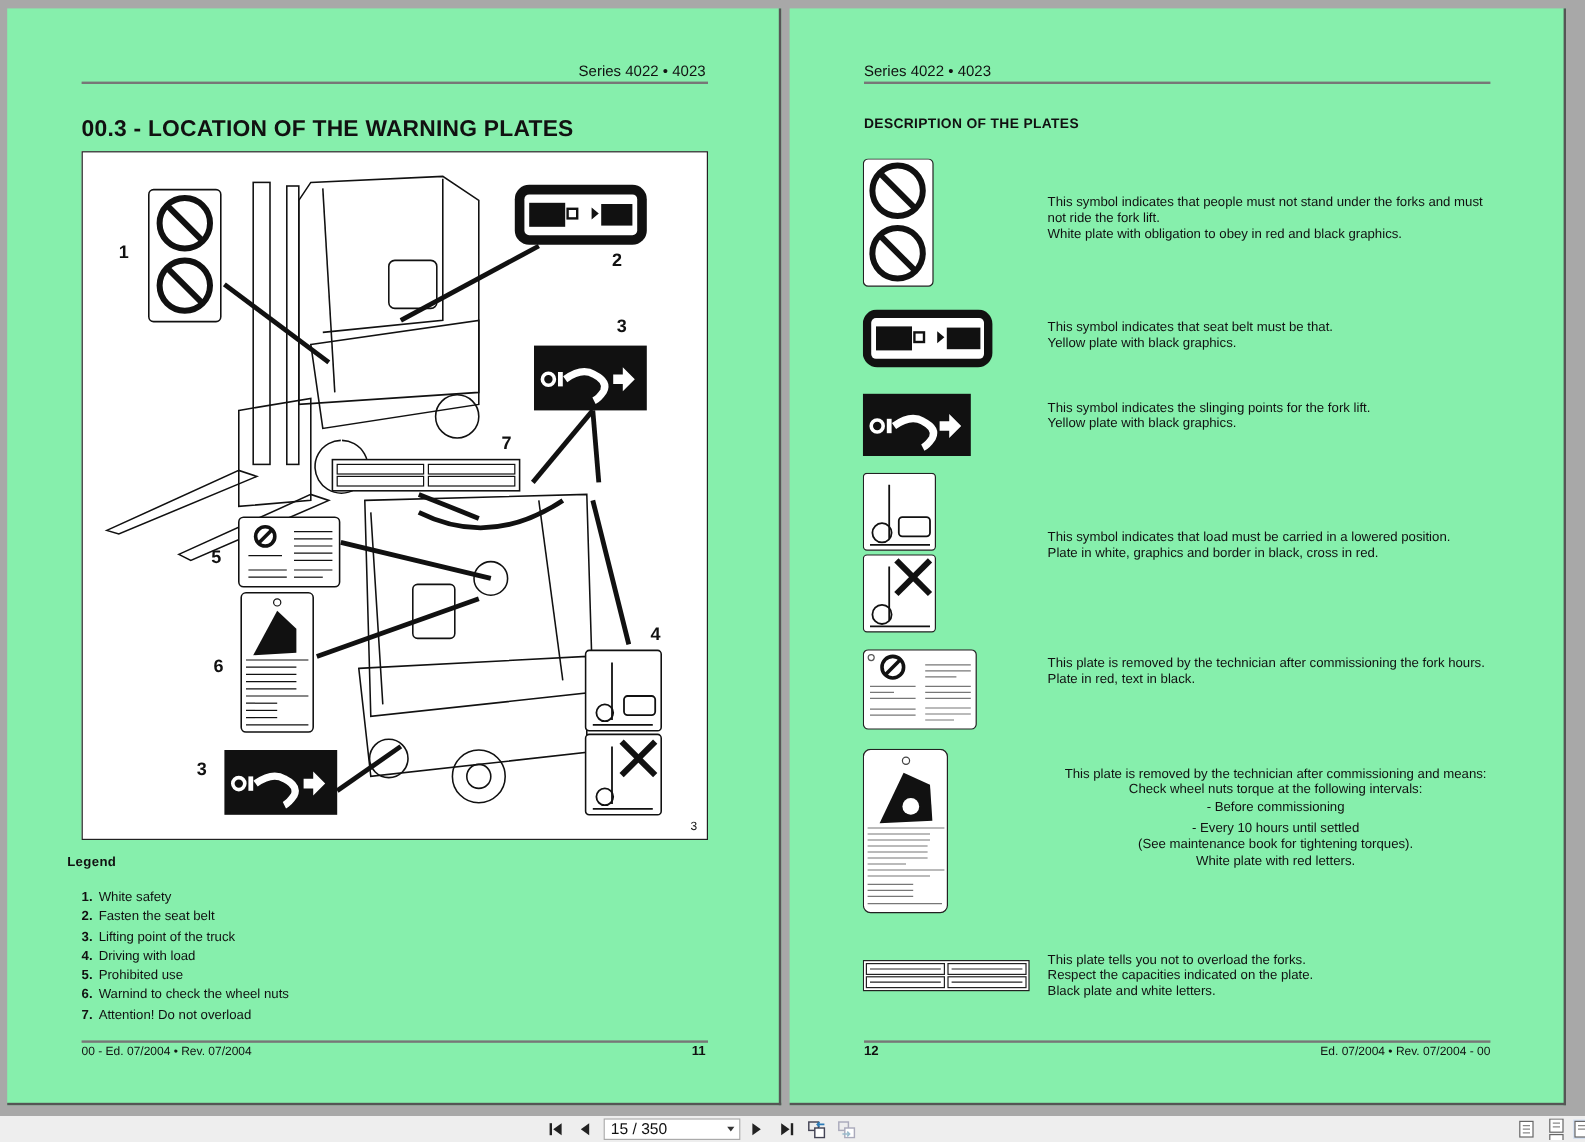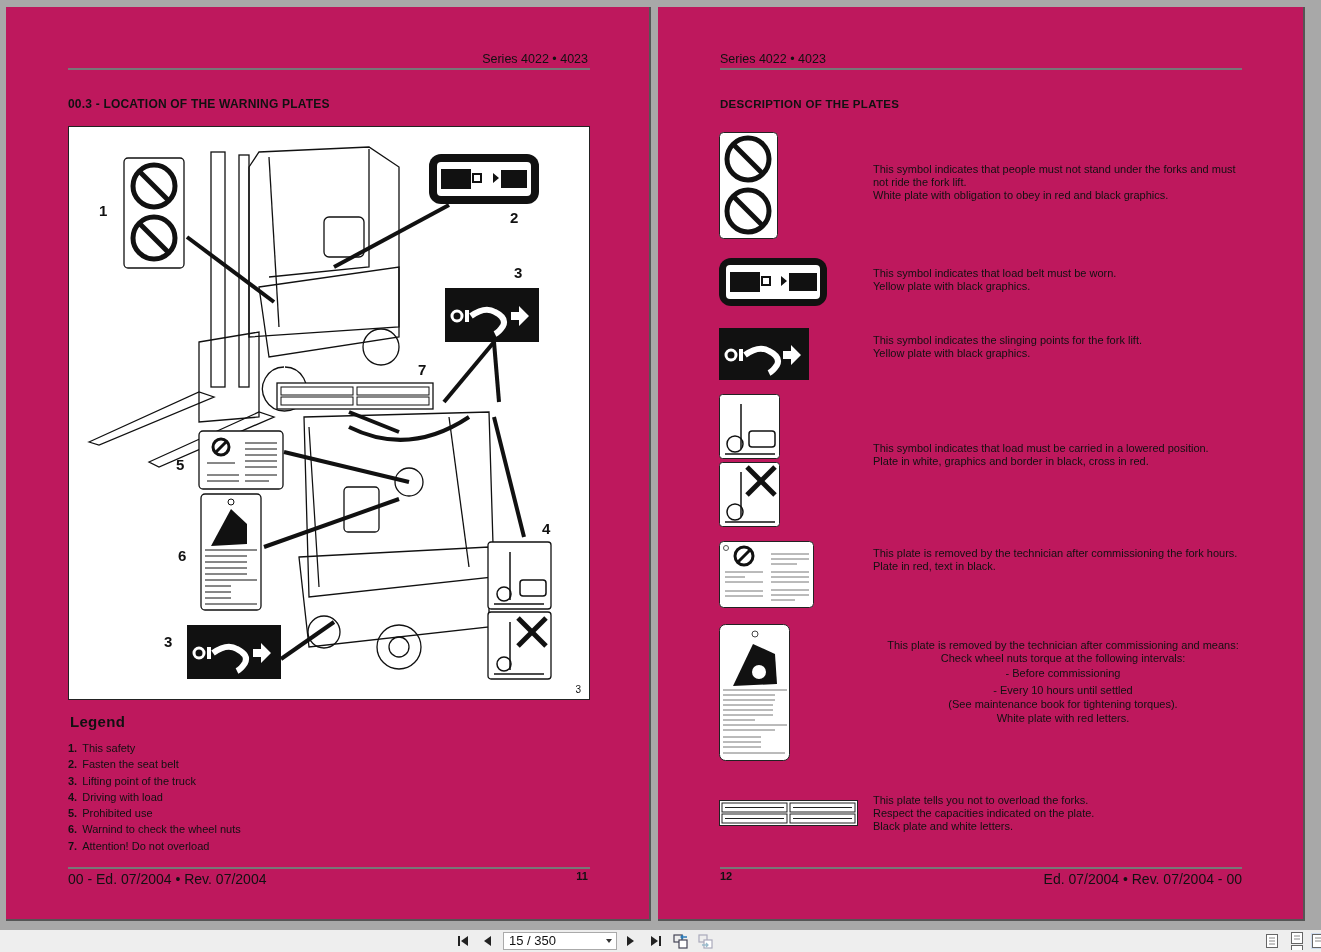--- a/index.html
+++ b/index.html
@@ -1,32 +1,32 @@
 <!DOCTYPE html>
 <html><head>
 <meta charset="utf-8">
 <style>
   * { box-sizing: border-box; margin: 0; padding: 0; }
   html, body { width: 1321px; height: 952px; overflow: hidden; }
   body { background: #a8a8a8; font-family: "Liberation Sans", sans-serif; color: #111; position: relative; }
-  .page { position: absolute; top: 7px; background: #be185d; border-right: 2px solid #555; border-bottom: 2px solid #555; }
+  .page { position: absolute; top: 7px; background: #86efac; border-right: 2px solid #555; border-bottom: 2px solid #555; }
   .page-left { left: 6px; width: 645px; height: 914px; }
   .page-right { left: 658px; width: 647px; height: 914px; }
   .hdr { position: absolute; font-size: 12.5px; }
   .rule { position: absolute; height: 2px; background: #777; }
-  .title { position: absolute; font-weight: bold; font-size: 12px; letter-spacing: 0.2px; }
+  .title { position: absolute; font-weight: bold; font-size: 19px; letter-spacing: 0.2px; }
   .subtitle { position: absolute; font-weight: bold; font-size: 11.5px; letter-spacing: 0.3px; }
   .figure { position: absolute; left: 62px; top: 119px; width: 522px; height: 574px; border: 1px solid #222; background: #fff; overflow: hidden; }
   .fig-num { position: absolute; right: 8px; bottom: 4px; font-size: 10px; }
   .callout { position: absolute; font-weight: bold; font-size: 15px; }
-  .legend-title { position: absolute; left: 64px; top: 706px; font-weight: bold; font-size: 15px; letter-spacing: 0.3px; }
+  .legend-title { position: absolute; left: 50px; top: 706px; font-weight: bold; font-size: 11px; letter-spacing: 0.3px; }
   .legend { position: absolute; left: 62px; top: 735px; list-style: none; font-size: 11px; }
   .legend li { height: 16.3px; }
   .legend b { margin-right: 5px; }
-  .foot { position: absolute; font-size: 14px; }
+  .foot { position: absolute; font-size: 10px; }
   .pnum { position: absolute; font-weight: bold; font-size: 11px; }
   .desc { position: absolute; left: 215px; font-size: 11px; line-height: 13.2px; width: 380px; }
   .desc .li { line-height: 16.5px; }
   .plate { position: absolute; }
   
   .toolbar { position: absolute; left: 0; top: 930px; width: 1321px; height: 22px; background: #eeeeee; }
   .tb-btn { position: absolute; top: 3px; width: 16px; height: 16px; display: flex; align-items: center; justify-content: center; cursor: pointer; }
   .page-select { position: absolute; left: 503px; top: 2px; width: 114px; height: 18px; background: #fff; border: 1px solid #aaa; font-size: 13px; padding-left: 5px; line-height: 16px; }
   .page-select .caret { position: absolute; right: 4px; top: 6px; width: 0; height: 0; border-left: 3px solid transparent; border-right: 3px solid transparent; border-top: 4px solid #333; }
 </style>
@@ -180,21 +180,21 @@
     <div class="callout" style="left:349px; top:234px;">7</div>
     <div class="callout" style="left:107px; top:329px;">5</div>
     <div class="callout" style="left:109px; top:420px;">6</div>
     <div class="callout" style="left:473px; top:393px;">4</div>
     <div class="callout" style="left:95px; top:506px;">3</div>
     <div class="fig-num">3</div>
   </div>
 
   <div class="legend-title">Legend</div>
   <ul class="legend">
-    <li><b>1.</b><span>This safety</span></li>
+    <li><b>1.</b><span>White safety</span></li>
     <li><b>2.</b><span>Fasten the seat belt</span></li>
     <li><b>3.</b><span>Lifting point of the truck</span></li>
     <li><b>4.</b><span>Driving with load</span></li>
     <li><b>5.</b><span>Prohibited use</span></li>
     <li><b>6.</b><span>Warnind to check the wheel nuts</span></li>
     <li><b>7.</b><span>Attention! Do not overload</span></li>
   </ul>
 
   <div class="rule" style="left:62px; width:522px; top:860px;"></div>
   <div class="foot" style="left:62px; top:864px;">00 - Ed. 07/2004 • Rev. 07/2004</div>
@@ -220,21 +220,21 @@
 
   <svg class="plate" style="left:61px; top:251px;" width="110" height="50">
     <rect x="0" y="0" width="108" height="48" rx="12" fill="#111"></rect>
     <rect x="7" y="7" width="94" height="34" rx="4" fill="#fff"></rect>
     <rect x="11" y="14" width="30" height="20" fill="#111"></rect>
     <rect x="43" y="19" width="8" height="8" fill="none" stroke="#111" stroke-width="2"></rect>
     <path d="M53 23 L62 23 L62 18 L68 23 L62 28 L62 23" fill="#111"></path>
     <rect x="70" y="15" width="28" height="18" fill="#111"></rect>
   </svg>
   <div class="desc" style="top:260px;">
-    <div>This symbol indicates that load belt must be worn.</div>
+    <div>This symbol indicates that seat belt must be that.</div>
     <div>Yellow plate with black graphics.</div>
   </div>
 
   <svg class="plate" style="left:61px; top:321px;" width="91" height="52">
     <rect x="0" y="0" width="90" height="52" fill="#111"></rect>
     <circle cx="12" cy="27" r="5" fill="none" stroke="#fff" stroke-width="3"></circle>
     <rect x="20" y="21" width="4" height="12" fill="#fff"></rect>
     <path d="M26 27 Q40 17 50 23 Q62 29 58 37 Q54 43 50 45" fill="none" stroke="#fff" stroke-width="6"></path>
     <path d="M64 23 L72 23 L72 17 L82 27 L72 37 L72 31 L64 31 Z" fill="#fff"></path>
   </svg>

